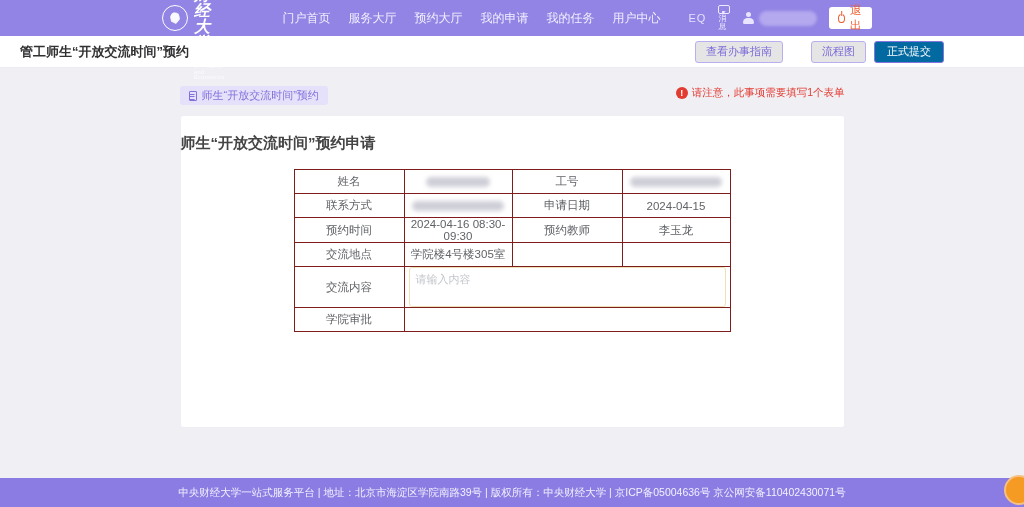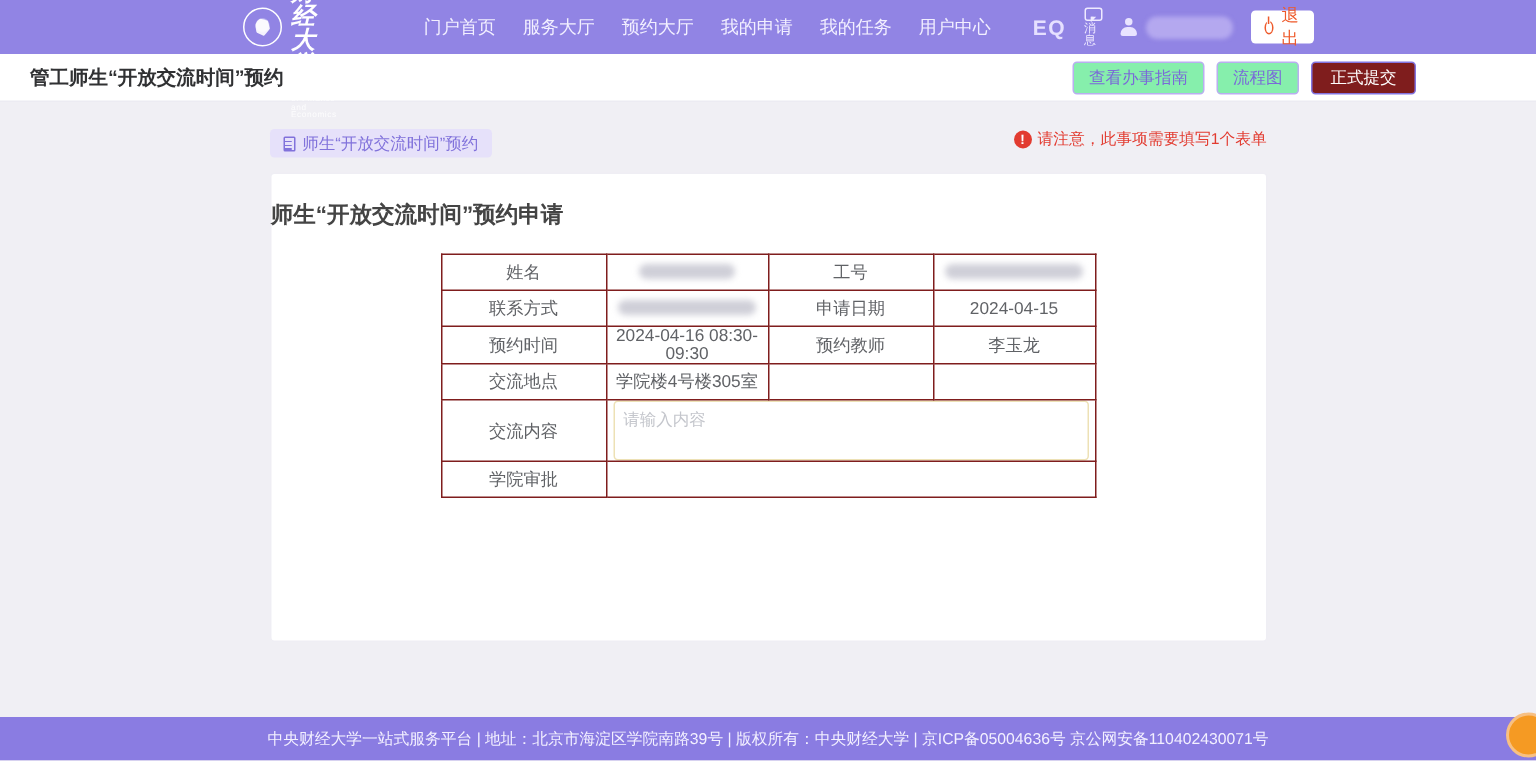--- a/index.html
+++ b/index.html
@@ -31,21 +31,21 @@
   }
   .logo-text { display:flex; flex-direction:column; line-height:1; color:#fff; }
   .uni-name {
     font-family:"DejaVu Serif","Liberation Serif",serif;
     font-style:italic; font-weight:bold; font-size:16px; letter-spacing:2px;
   }
   .uni-name-en { font-size:5.5px; opacity:.85; margin-top:2px; letter-spacing:.4px; }
   .topnav { display:flex; gap:18px; margin-left:58px;justify-content:space-between; }
   .topnav span { color:#f2efff; font-size:12px; cursor:pointer; white-space:nowrap; }
   .topbar-right { display:flex; align-items:center; margin-left:28px; gap:12px; }
-  .lang-btn { color:#e6e0ff; font-size:14px; font-weight:bold; letter-spacing:1px; cursor:pointer; }
+  .lang-btn { color:#e6e0ff; font-size:11px; font-weight:normal; letter-spacing:1px; cursor:pointer; }
   .msg-btn { display:flex; flex-direction:column; align-items:center; cursor:pointer; color:#efeaff; }
   .bubble-icon {
     width:12px; height:9px; border:1px solid #efeaff; border-radius:2px; position:relative; margin-bottom:1px;
   }
   .bubble-icon::after {
     content:""; position:absolute; left:2px; bottom:-3px;
     border:3px solid transparent; border-top-color:#efeaff; border-left-color:#efeaff;
     width:0; height:0; transform:scale(.6);
   }
   .msg-btn .msg-label { font-size:8px; line-height:1; }
@@ -74,25 +74,25 @@
   }
   
   .toolbar {
     height:32px; background:#ffffff; border-bottom:1px solid #ecebf2;
     display:flex; align-items:center; justify-content:space-between;
     padding:0 80px 0 20px;
   }
   .page-title { font-size:13px; font-weight:bold; color:#303133; }
   .toolbar-btns { display:flex; gap:8px; }
   .btn-outline {
-    background:#86efac; border:1px solid #b9aef0; color:#7a6ad8; border-radius:3px;
-    font-size:11px; height:22px; padding:0 10px; cursor:pointer; font-family:inherit;
+    background:#e5e5e5; border:1px solid #b9aef0; color:#7a6ad8; border-radius:3px;
+    font-size:11px; height:22px; padding:0 10px; cursor:pointer; font-family:inherit;margin-left:20px;
   }
   .btn-primary {
-    background:#7f1d1d; border:1px solid #8374e0; color:#fff; border-radius:3px;
+    background:#0369a1; border:1px solid #8374e0; color:#fff; border-radius:3px;
     font-size:11px; height:22px; padding:0 12px; cursor:pointer; font-family:inherit;
   }
   
   .content { height:410px; padding-top:18px; }
   .content-inner { width:665px; margin:0 auto; }
   .content-top { display:flex; align-items:flex-start; justify-content:space-between; margin-bottom:10px; }
   .tab-badge {
     background:#e6e1fa; color:#8172db; border-radius:3px; height:19px;
     display:flex; align-items:center; gap:5px; padding:0 9px; font-size:11px; cursor:pointer;
   }

